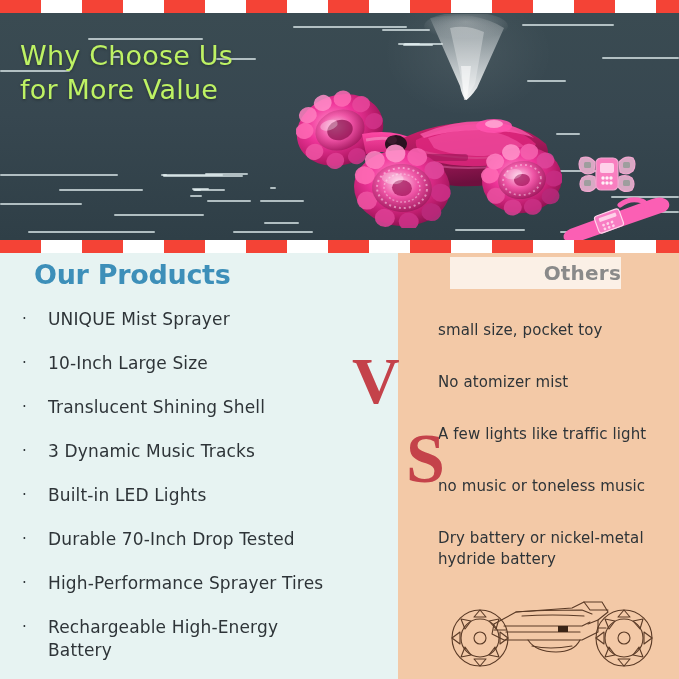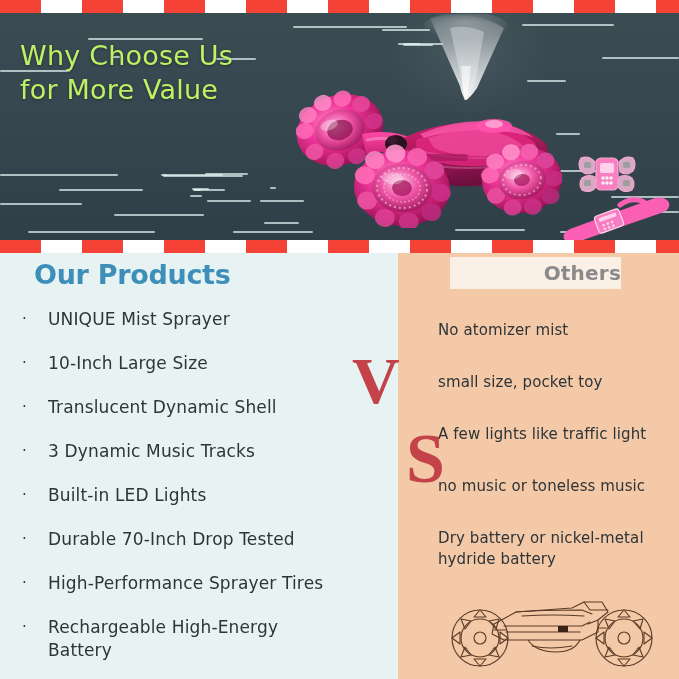--- a/index.html
+++ b/index.html
@@ -427,21 +427,21 @@
     <div class="ours-item">
       <span class="ours-dot">·</span>
       <span class="ours-text">UNIQUE Mist Sprayer</span>
     </div>
     <div class="ours-item">
       <span class="ours-dot">·</span>
       <span class="ours-text">10-Inch Large Size</span>
     </div>
     <div class="ours-item">
       <span class="ours-dot">·</span>
-      <span class="ours-text">Translucent Dynamic Shell</span>
+      <span class="ours-text">Translucent Shining Shell</span>
     </div>
     <div class="ours-item">
       <span class="ours-dot">·</span>
       <span class="ours-text">3 Dynamic Music Tracks</span>
     </div>
     <div class="ours-item">
       <span class="ours-dot">·</span>
       <span class="ours-text">Built-in LED Lights</span>
     </div>
     <div class="ours-item">
@@ -453,22 +453,22 @@
       <span class="ours-text">High-Performance Sprayer Tires</span>
     </div>
     <div class="ours-item">
       <span class="ours-dot">·</span>
       <span class="ours-text">Rechargeable High-Energy
 Battery</span>
     </div>
   </div>
 
   <div class="others-list">
+    <div class="others-item">small size, pocket toy</div>
     <div class="others-item">No atomizer mist</div>
-    <div class="others-item">small size, pocket toy</div>
     <div class="others-item">A few lights like  traffic light</div>
     <div class="others-item">no music or  toneless music</div>
     <div class="others-item">Dry battery  or nickel-metal
 hydride battery</div>
   </div>
 
   <div class="vs-v">V</div>
   <div class="vs-s">S</div>
 
   <svg class="lineart" viewBox="0 0 240 85">

